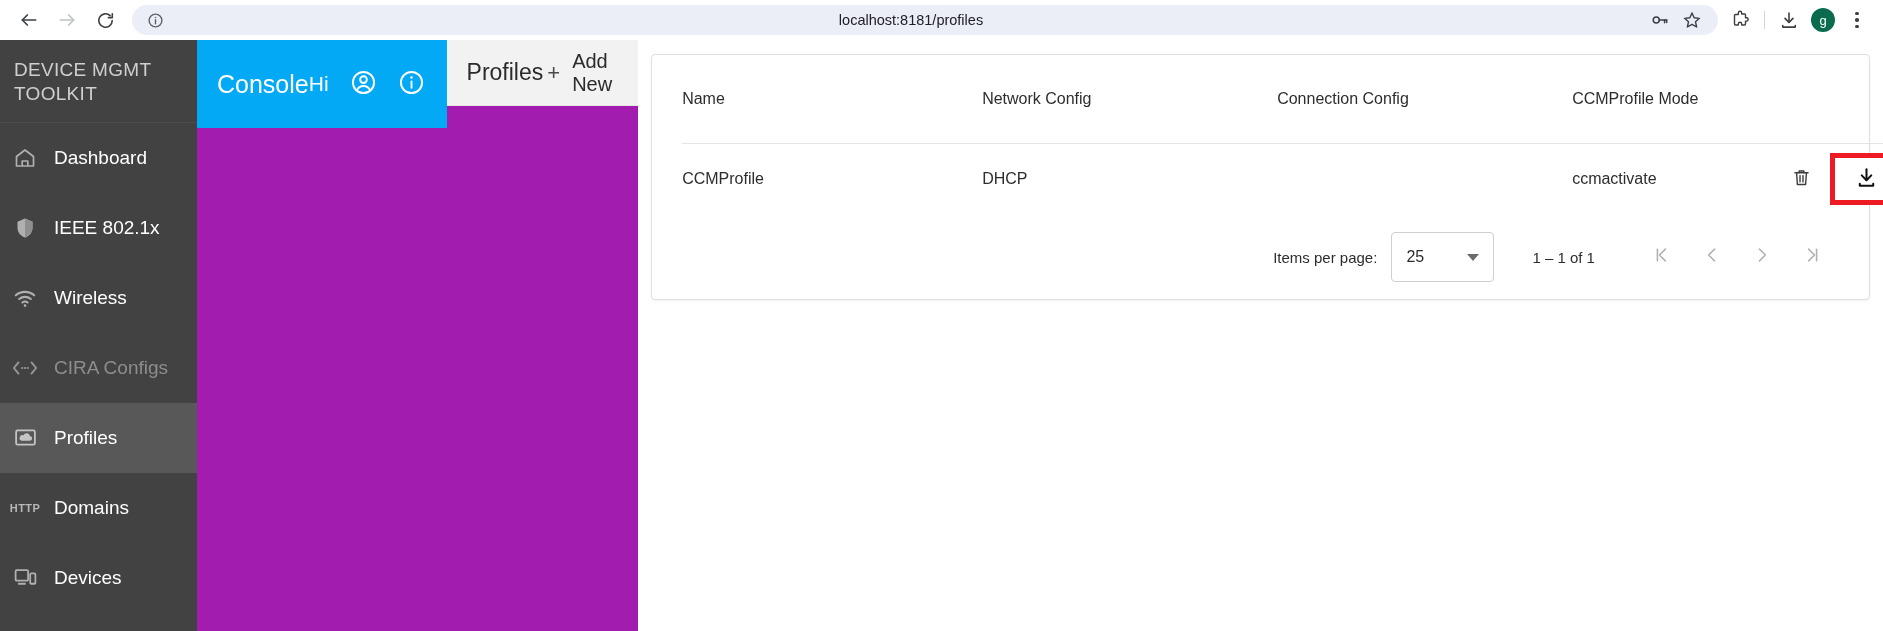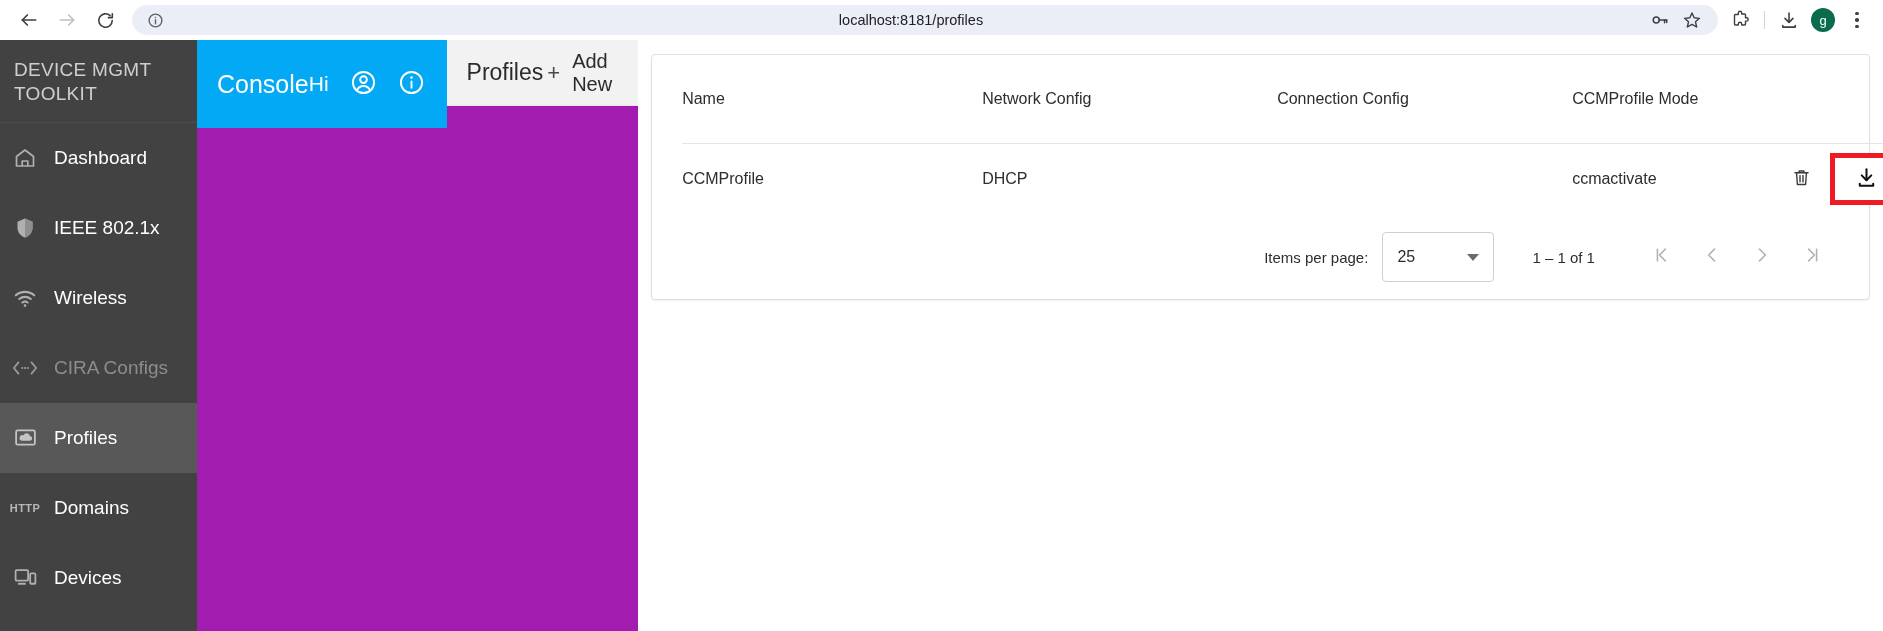--- a/index.html
+++ b/index.html
@@ -236,21 +236,21 @@
   .paginator {
     display: flex;
     align-items: center;
     justify-content: flex-end;
     gap: 0;
     height: 84px;
     padding-right: 2px;
   }
   .ipp-label { font-size: 15px; color: #2d2d2d; margin-right: 14px; }
   .ipp-select {
-    width: 112px; height: 50px;
+    width: 103px; height: 50px;
     border: 1px solid #cfcfcf;
     border-radius: 4px;
     display: flex;
     align-items: center;
     justify-content: space-between;
     padding: 0 14px;
     font-size: 16px;
     color: #2d2d2d;
     margin-right: 38px;
   }

